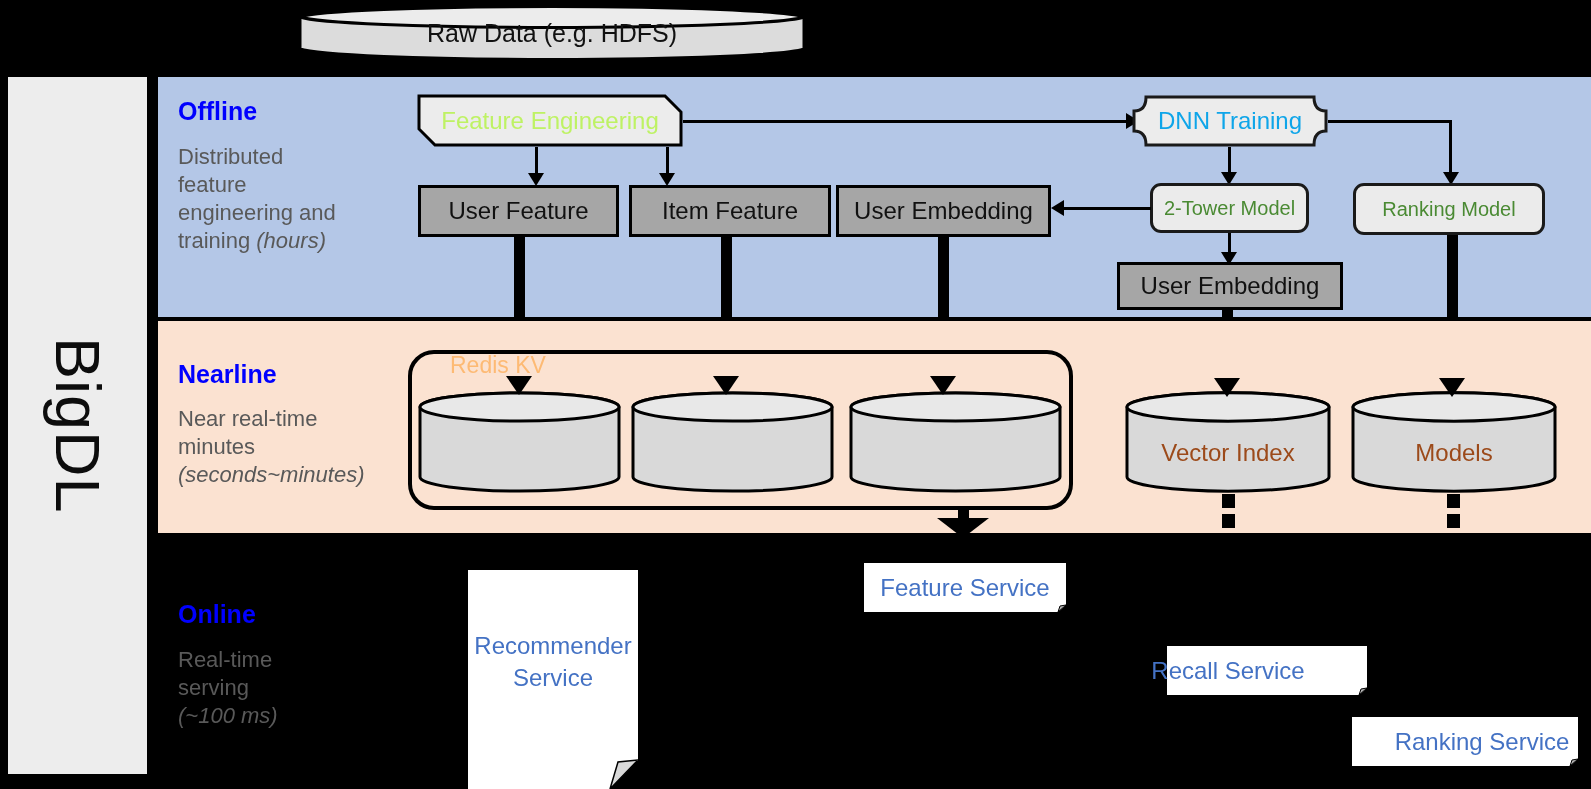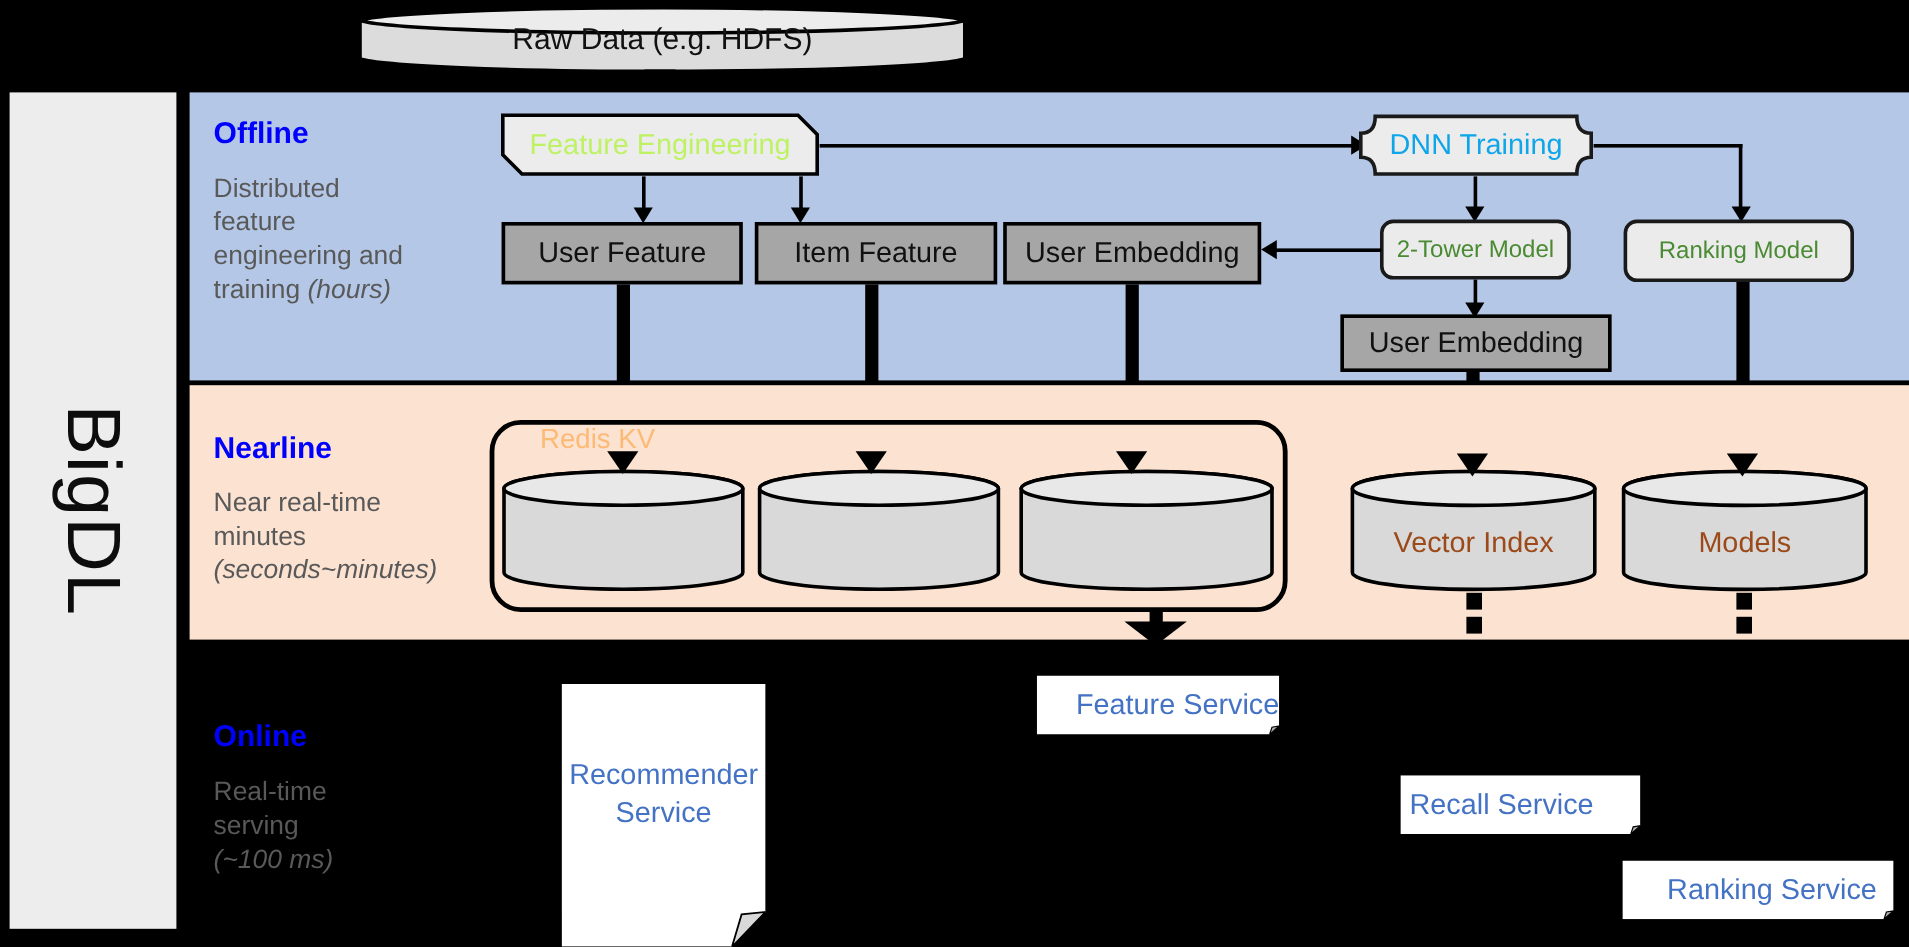--- a/index.html
+++ b/index.html
@@ -23,21 +23,21 @@
   .band-sub{font-size:22px;color:#595959;line-height:1.28;}
   .band-sub i{font-style:italic;}
 
   
   .gray-box{background:#a6a6a6;border:3px solid #000;display:flex;
             align-items:center;justify-content:center;
             font-size:24px;color:#111;white-space:nowrap;}
   .model-box{background:#ebebeb;border:3px solid #1a1a1a;border-radius:11px;
              display:flex;align-items:center;justify-content:center;
              font-size:20px;color:#4a8a33;white-space:nowrap;}
-  .svc-box{background:#fff;display:flex;align-items:center;justify-content:flex-end;
+  .svc-box{background:#fff;display:flex;align-items:center;justify-content:center;
            font-size:24px;color:#4472c4;white-space:nowrap;}
   .thin{background:#000;}
 
   
   .stem{background:#000;width:11px;}
   .stem-thin{background:#000;width:3px;}
 
   
   .ah-down-big{width:0;height:0;border-left:13px solid transparent;
                border-right:13px solid transparent;border-top:19px solid #000;}

